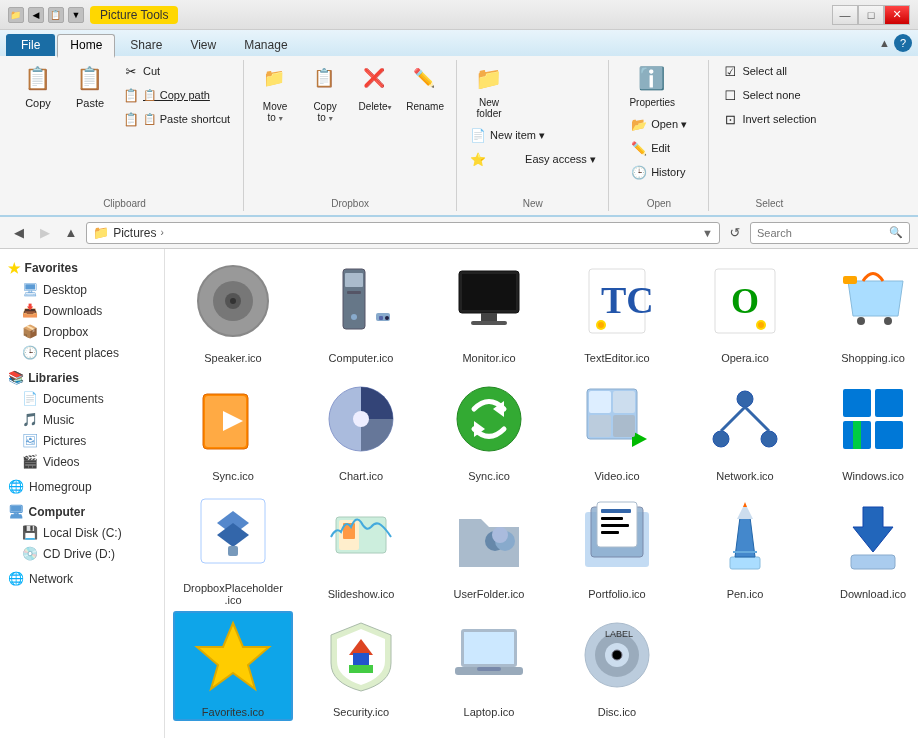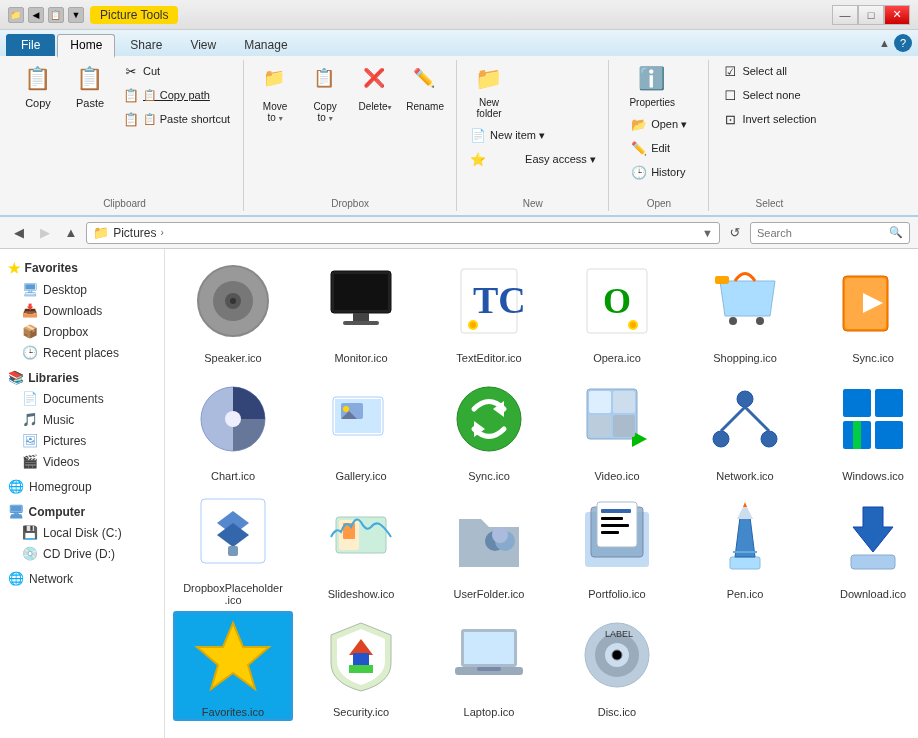--- a/index.html
+++ b/index.html
@@ -336,20 +336,34 @@
           <svg width="80" height="80" viewBox="0 0 80 80">
             <circle cx="40" cy="40" r="35" fill="#999" stroke="#888" stroke-width="2"></circle>
             <circle cx="40" cy="40" r="20" fill="#777"></circle>
             <circle cx="40" cy="40" r="8" fill="#555"></circle>
             <circle cx="40" cy="40" r="3" fill="#333"></circle>
           </svg>
         </div>
         <div class="icon-label">Speaker.ico</div>
       </div>
 
+      <div class="icon-item">
+        <div class="icon-img">
+          <svg width="80" height="80" viewBox="0 0 80 80">
+            <rect x="22" y="8" width="22" height="60" rx="3" fill="#667788" stroke="#556"></rect>
+            <rect x="24" y="12" width="18" height="14" rx="1" fill="#aabbcc"></rect>
+            <circle cx="33" cy="56" r="3" fill="#88aacc"></circle>
+            <rect x="26" y="30" width="14" height="3" rx="1" fill="#556"></rect>
+            <rect x="55" y="52" width="14" height="8" rx="2" fill="#88aacc"></rect>
+            <rect x="58" y="55" width="4" height="4" rx="1" fill="#5566aa"></rect>
+            <circle cx="66" cy="57" r="2" fill="#224"></circle>
+          </svg>
+        </div>
+        <div class="icon-label">Computer.ico</div>
+      </div>
 
       <div class="icon-item">
         <div class="icon-img">
           <svg width="80" height="80" viewBox="0 0 80 80">
             <rect x="10" y="10" width="60" height="42" rx="3" fill="#222" stroke="#111"></rect>
             <rect x="13" y="13" width="54" height="36" fill="#111"></rect>
             <rect x="32" y="52" width="16" height="8" fill="#444"></rect>
             <rect x="22" y="60" width="36" height="4" rx="2" fill="#555"></rect>
           </svg>
         </div>
@@ -409,32 +423,20 @@
           <svg width="80" height="80" viewBox="0 0 80 80">
             <circle cx="40" cy="40" r="32" fill="#aabbdd" stroke="#8899cc"></circle>
             <path d="M40 40 L40 8 A32 32 0 0 1 72 40 Z" fill="#334477"></path>
             <path d="M40 40 L72 40 A32 32 0 0 1 40 72 Z" fill="#667799"></path>
             <circle cx="40" cy="40" r="8" fill="#eef"></circle>
           </svg>
         </div>
         <div class="icon-label">Chart.ico</div>
       </div>
 
-      <div class="icon-item">
-        <div class="icon-img">
-          <svg width="80" height="80" viewBox="0 0 80 80">
-            <rect x="12" y="18" width="50" height="38" rx="3" fill="white" stroke="#aaccff"></rect>
-            <rect x="14" y="20" width="46" height="34" fill="#cce8ff"></rect>
-            <rect x="20" y="24" width="22" height="16" rx="2" fill="#88aadd"></rect>
-            <circle cx="25" cy="30" r="3" fill="#ffd700"></circle>
-            <path d="M20 40 L28 32 L36 40" fill="#667799"></path>
-          </svg>
-        </div>
-        <div class="icon-label">Gallery.ico</div>
-      </div>
 
       <div class="icon-item">
         <div class="icon-img">
           <svg width="80" height="80" viewBox="0 0 80 80">
             <circle cx="40" cy="40" r="32" fill="#33aa33" stroke="#228822"></circle>
             <path d="M25 30 Q40 15 55 30" fill="none" stroke="white" stroke-width="5" stroke-linecap="round"></path>
             <path d="M55 50 Q40 65 25 50" fill="none" stroke="white" stroke-width="5" stroke-linecap="round"></path>
             <polygon points="55,22 55,38 44,30" fill="white"></polygon>
             <polygon points="25,42 25,58 36,50" fill="white"></polygon>
           </svg>

